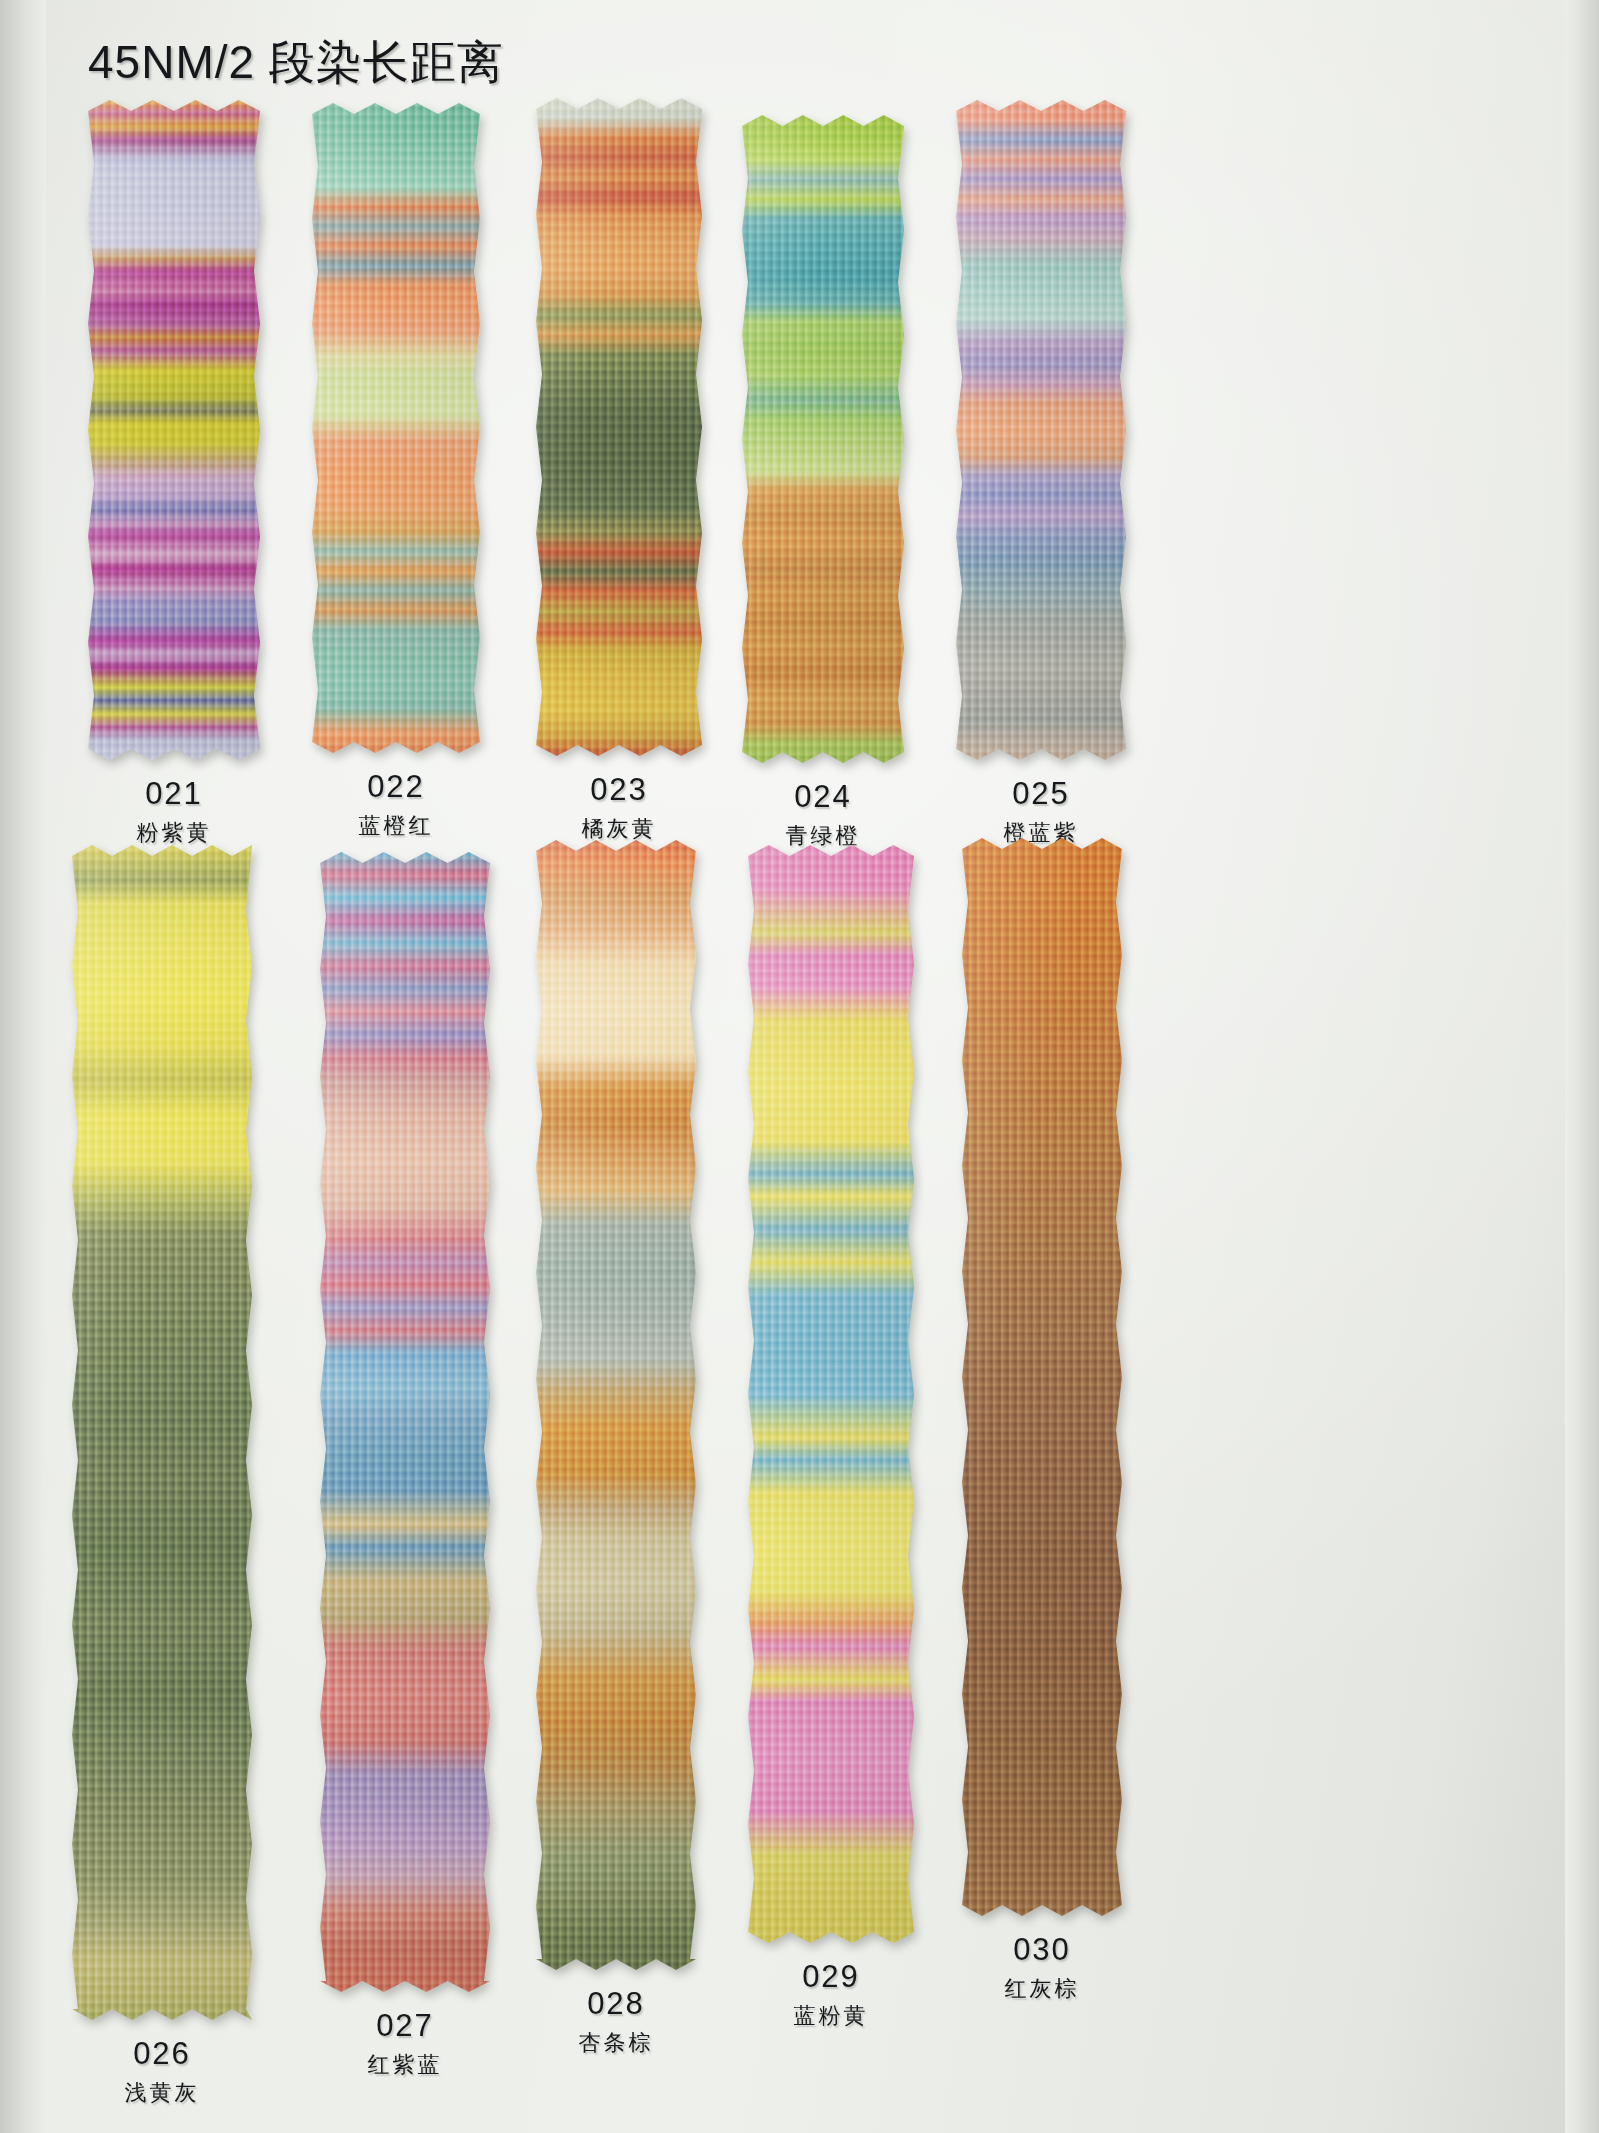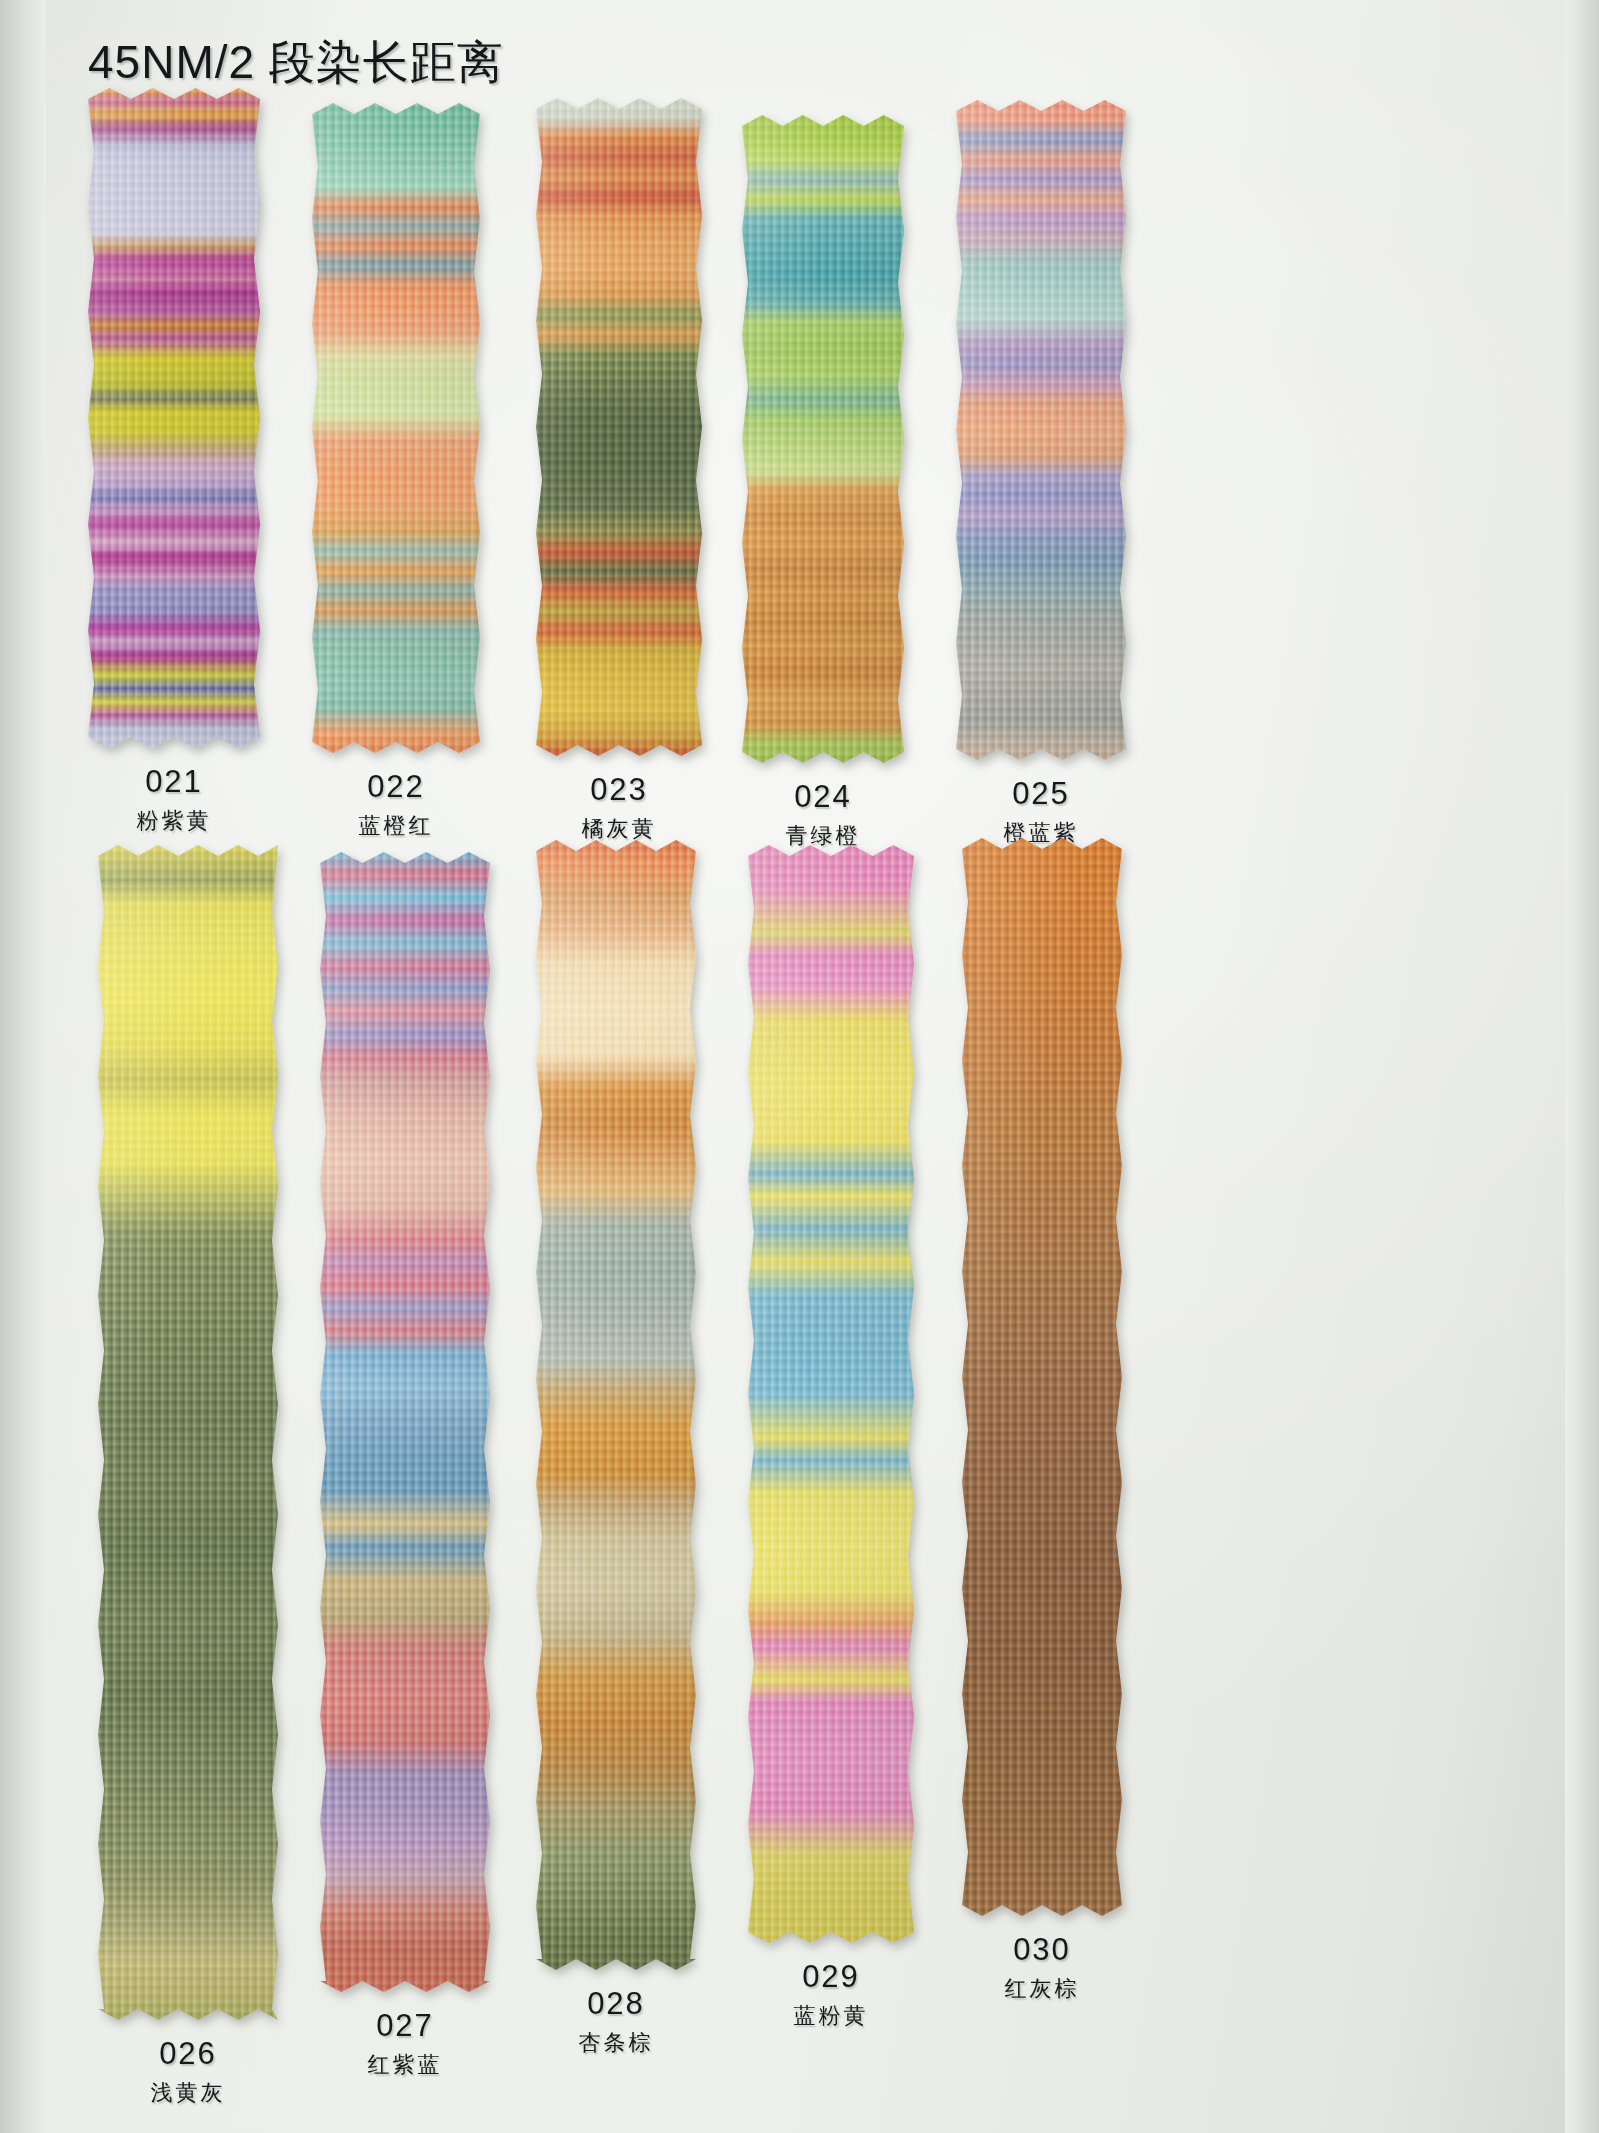--- a/index.html
+++ b/index.html
@@ -107,21 +107,21 @@
 </head>
 <body>
 
 <div id="page">
 
   <div class="titlebar">
     <div class="title" id="title-left">45NM/2 段染长距离</div>
   </div>
 
   <div id="swatch-grid">
-      <div class="cell" style="left: 88px; top: 88px; width: 172px;">
+      <div class="cell" style="left: 88px; top: 100px; width: 172px;">
         <div class="swatch-wrap" style="width: 172px; height: 660px;">
           <div class="swatch" style="width: 172px; height: 660px; background: linear-gradient(rgb(226, 162, 74) 0%, rgb(196, 107, 142) 2%, rgb(217, 160, 74) 4%, rgb(168, 85, 140) 6%, rgb(185, 188, 212) 9%, rgb(195, 197, 216) 11%, rgb(200, 200, 218) 22%, rgb(200, 154, 106) 24%, rgb(179, 75, 145) 26%, rgb(195, 113, 158) 29%, rgb(166, 63, 138) 31%, rgb(176, 96, 153) 34%, rgb(196, 129, 63) 36%, rgb(178, 95, 147) 38%, rgb(204, 196, 55) 41%, rgb(184, 184, 60) 45%, rgb(125, 128, 99) 47%, rgb(204, 196, 55) 49%, rgb(201, 195, 58) 52%, rgb(191, 162, 126) 55%, rgb(201, 166, 192) 57%, rgb(184, 160, 200) 60%, rgb(127, 127, 180) 62%, rgb(192, 146, 189) 64%, rgb(180, 80, 154) 66%, rgb(207, 163, 194) 69%, rgb(174, 63, 141) 71%, rgb(197, 143, 184) 74%, rgb(154, 146, 194) 76%, rgb(143, 143, 190) 79%, rgb(176, 72, 154) 82%, rgb(196, 158, 196) 84%, rgb(168, 64, 143) 86%, rgb(201, 202, 70) 89%, rgb(111, 116, 168) 91%, rgb(207, 203, 74) 93%, rgb(184, 102, 158) 95%, rgb(185, 188, 210) 97%, rgb(199, 201, 220) 100%); clip-path: polygon(0% 1.667%, 12.5% 0%, 25% 1.667%, 37.5% 0%, 50% 1.667%, 62.5% 0%, 75% 1.667%, 87.5% 0%, 100% 1.667%, 96.483% 9.722%, 100% 17.778%, 96.483% 25.833%, 100% 33.889%, 96.483% 41.944%, 100% 50%, 96.483% 58.056%, 100% 66.111%, 96.483% 74.167%, 100% 82.222%, 96.483% 90.278%, 100% 98.333%, 100% 98.333%, 87.5% 100%, 75% 98.333%, 62.5% 100%, 50% 98.333%, 37.5% 100%, 25% 98.333%, 12.5% 100%, 0% 98.333%, 0% 98.333%, 3.517% 90.278%, 0% 82.222%, 3.517% 74.167%, 0% 66.111%, 3.517% 58.056%, 0% 50%, 3.517% 41.944%, 0% 33.889%, 3.517% 25.833%, 0% 17.778%, 3.517% 9.722%);">
             <div class="knit"></div>
             <div class="sheen"></div>
           </div>
         </div>
         <div class="caption">
           <div class="code">021</div>
           <div class="name">粉紫黄</div>
         </div>
@@ -167,21 +167,21 @@
           <div class="swatch" style="width: 170px; height: 660px; background: linear-gradient(rgb(230, 147, 122) 0%, rgb(232, 154, 128) 3%, rgb(143, 158, 196) 6%, rgb(224, 156, 134) 9%, rgb(168, 152, 196) 12%, rgb(224, 164, 140) 15%, rgb(185, 154, 196) 18%, rgb(196, 168, 180) 21%, rgb(156, 196, 188) 25%, rgb(168, 204, 196) 29%, rgb(180, 210, 201) 33%, rgb(180, 156, 192) 37%, rgb(159, 150, 192) 40%, rgb(196, 156, 180) 43%, rgb(224, 160, 126) 46%, rgb(232, 168, 127) 50%, rgb(217, 162, 126) 54%, rgb(168, 160, 196) 57%, rgb(146, 150, 194) 60%, rgb(180, 159, 196) 63%, rgb(143, 156, 190) 66%, rgb(127, 156, 180) 70%, rgb(143, 168, 174) 74%, rgb(159, 168, 164) 78%, rgb(168, 170, 162) 82%, rgb(176, 176, 166) 86%, rgb(168, 168, 160) 90%, rgb(159, 163, 156) 94%, rgb(184, 173, 160) 97%, rgb(196, 174, 154) 100%); clip-path: polygon(0% 1.667%, 12.5% 0%, 25% 1.667%, 37.5% 0%, 50% 1.667%, 62.5% 0%, 75% 1.667%, 87.5% 0%, 100% 1.667%, 96.441% 9.722%, 100% 17.778%, 96.441% 25.833%, 100% 33.889%, 96.441% 41.944%, 100% 50%, 96.441% 58.056%, 100% 66.111%, 96.441% 74.167%, 100% 82.222%, 96.441% 90.278%, 100% 98.333%, 100% 98.333%, 87.5% 100%, 75% 98.333%, 62.5% 100%, 50% 98.333%, 37.5% 100%, 25% 98.333%, 12.5% 100%, 0% 98.333%, 0% 98.333%, 3.559% 90.278%, 0% 82.222%, 3.559% 74.167%, 0% 66.111%, 3.559% 58.056%, 0% 50%, 3.559% 41.944%, 0% 33.889%, 3.559% 25.833%, 0% 17.778%, 3.559% 9.722%);">
             <div class="knit"></div>
             <div class="sheen"></div>
           </div>
         </div>
         <div class="caption">
           <div class="code">025</div>
           <div class="name">橙蓝紫</div>
         </div>
       </div>
-      <div class="cell" style="left: 98px; top: 845px; width: 180px;">
+      <div class="cell" style="left: 72px; top: 845px; width: 180px;">
         <div class="swatch-wrap" style="width: 180px; height: 1175px;">
           <div class="swatch" style="width: 180px; height: 1175px; background: linear-gradient(rgb(217, 207, 92) 0%, rgb(159, 168, 98) 3%, rgb(224, 217, 95) 5%, rgb(232, 224, 99) 9%, rgb(236, 228, 95) 13%, rgb(229, 220, 92) 17%, rgb(201, 196, 92) 20%, rgb(234, 226, 95) 23%, rgb(232, 224, 98) 27%, rgb(184, 188, 104) 30%, rgb(138, 148, 100) 33%, rgb(127, 138, 96) 37%, rgb(119, 133, 92) 42%, rgb(111, 126, 88) 48%, rgb(115, 127, 90) 54%, rgb(106, 122, 85) 60%, rgb(117, 130, 92) 66%, rgb(108, 123, 86) 72%, rgb(120, 133, 94) 78%, rgb(131, 140, 99) 83%, rgb(143, 150, 104) 88%, rgb(168, 168, 118) 92%, rgb(196, 188, 122) 95%, rgb(184, 180, 110) 98%, rgb(168, 172, 98) 100%); clip-path: polygon(0% 0.936%, 11.111% 0%, 22.222% 0.936%, 33.333% 0%, 44.444% 0.936%, 55.556% 0%, 66.667% 0.936%, 77.778% 0%, 88.889% 0.936%, 100% 0%, 96.639% 5.609%, 100% 10.282%, 96.639% 14.954%, 100% 19.627%, 96.639% 24.3%, 100% 28.973%, 96.639% 33.645%, 100% 38.318%, 96.639% 42.991%, 100% 47.664%, 96.639% 52.336%, 100% 57.009%, 96.639% 61.682%, 100% 66.355%, 96.639% 71.027%, 100% 75.7%, 96.639% 80.373%, 100% 85.046%, 96.639% 89.718%, 100% 94.391%, 96.639% 99.064%, 100% 100%, 88.889% 99.064%, 77.778% 100%, 66.667% 99.064%, 55.556% 100%, 44.444% 99.064%, 33.333% 100%, 22.222% 99.064%, 11.111% 100%, 0% 99.064%, 3.361% 99.064%, 0% 94.391%, 3.361% 89.718%, 0% 85.046%, 3.361% 80.373%, 0% 75.7%, 3.361% 71.027%, 0% 66.355%, 3.361% 61.682%, 0% 57.009%, 3.361% 52.336%, 0% 47.664%, 3.361% 42.991%, 0% 38.318%, 3.361% 33.645%, 0% 28.973%, 3.361% 24.3%, 0% 19.627%, 3.361% 14.954%, 0% 10.282%, 3.361% 5.609%);">
             <div class="knit"></div>
             <div class="sheen"></div>
           </div>
         </div>
         <div class="caption">
           <div class="code">026</div>
           <div class="name">浅黄灰</div>
         </div>

